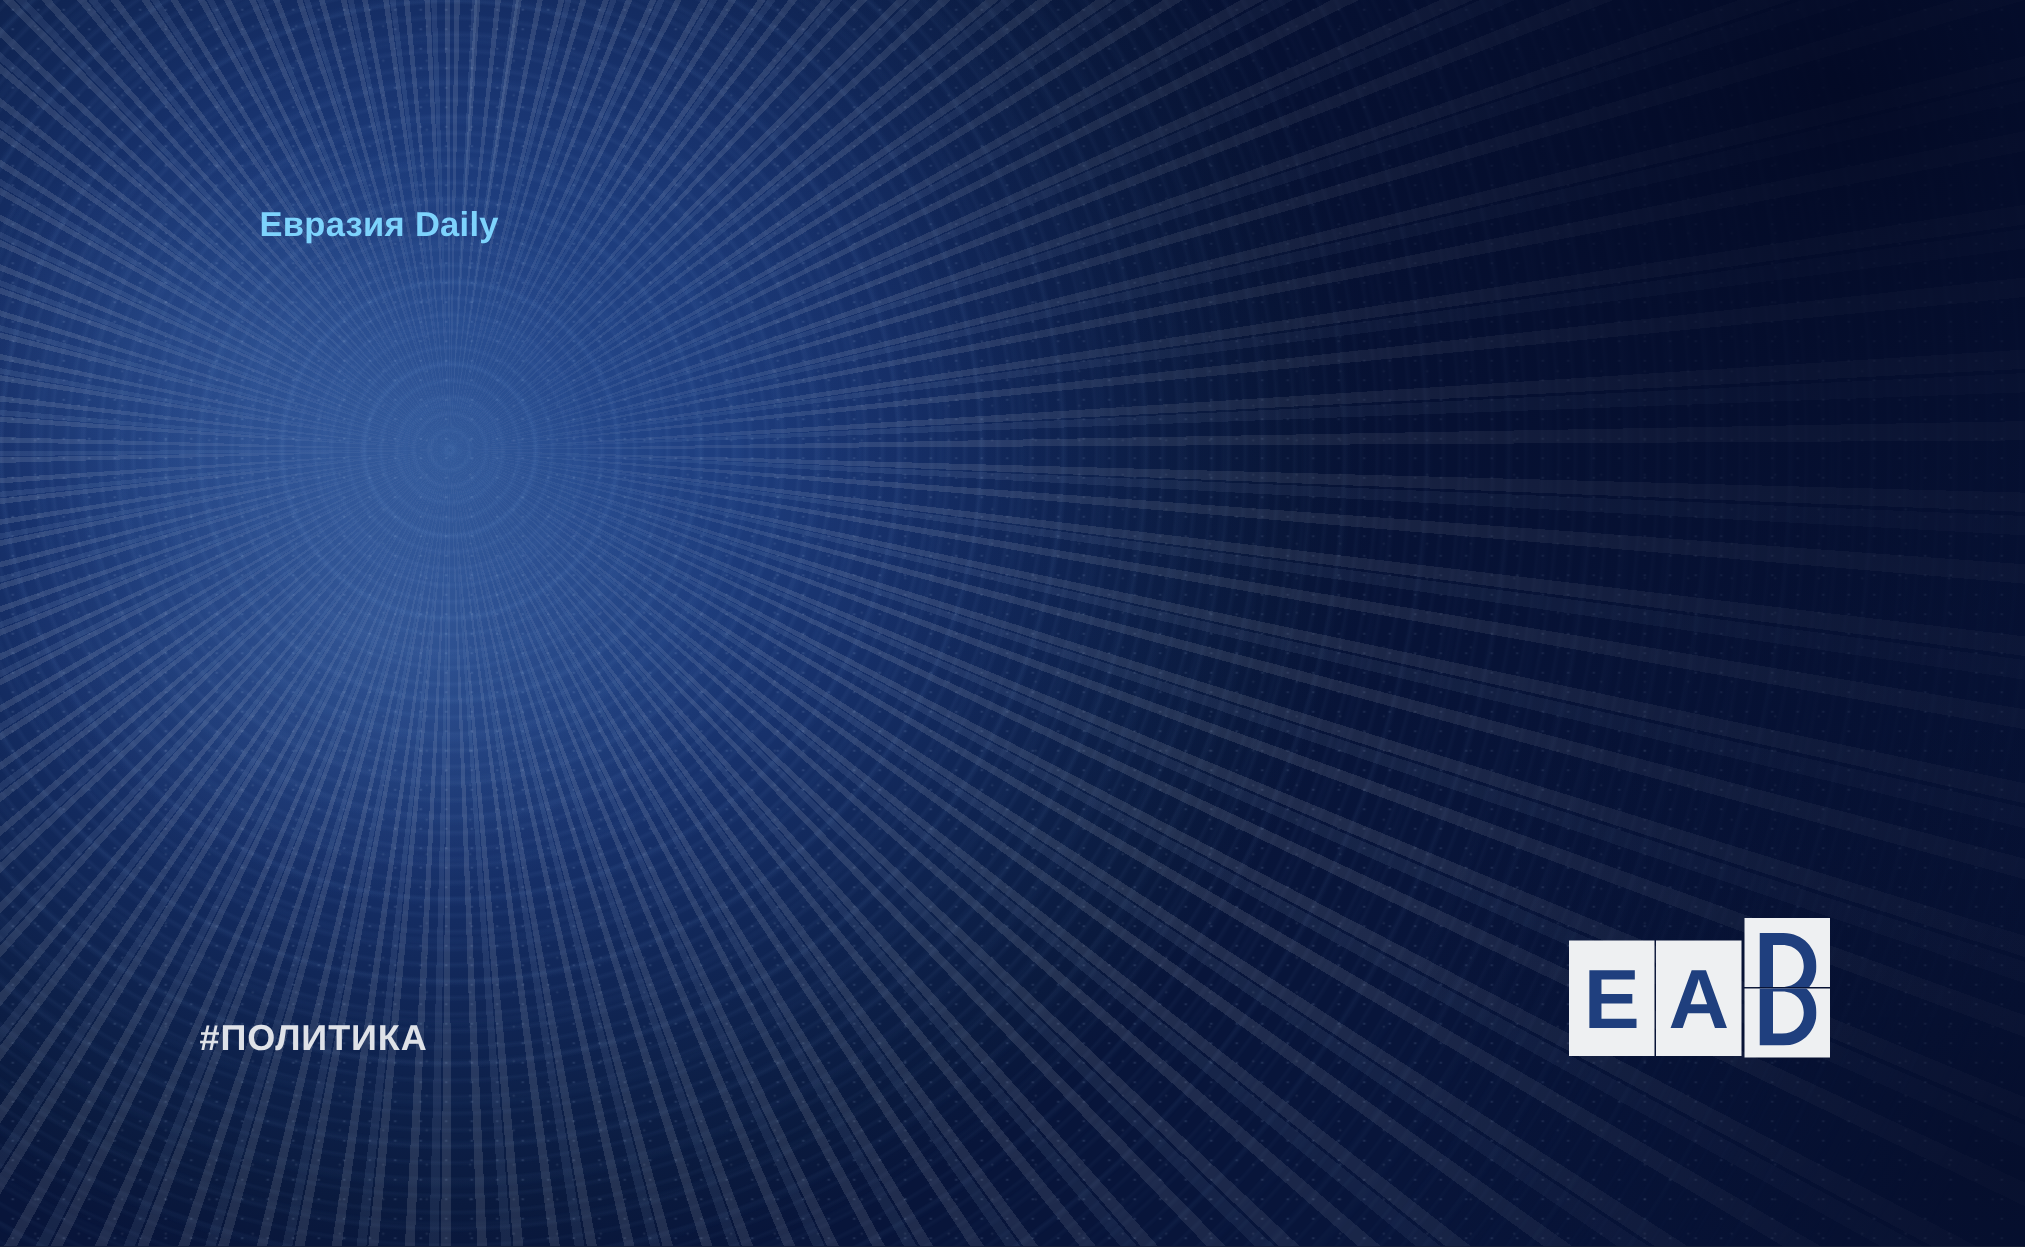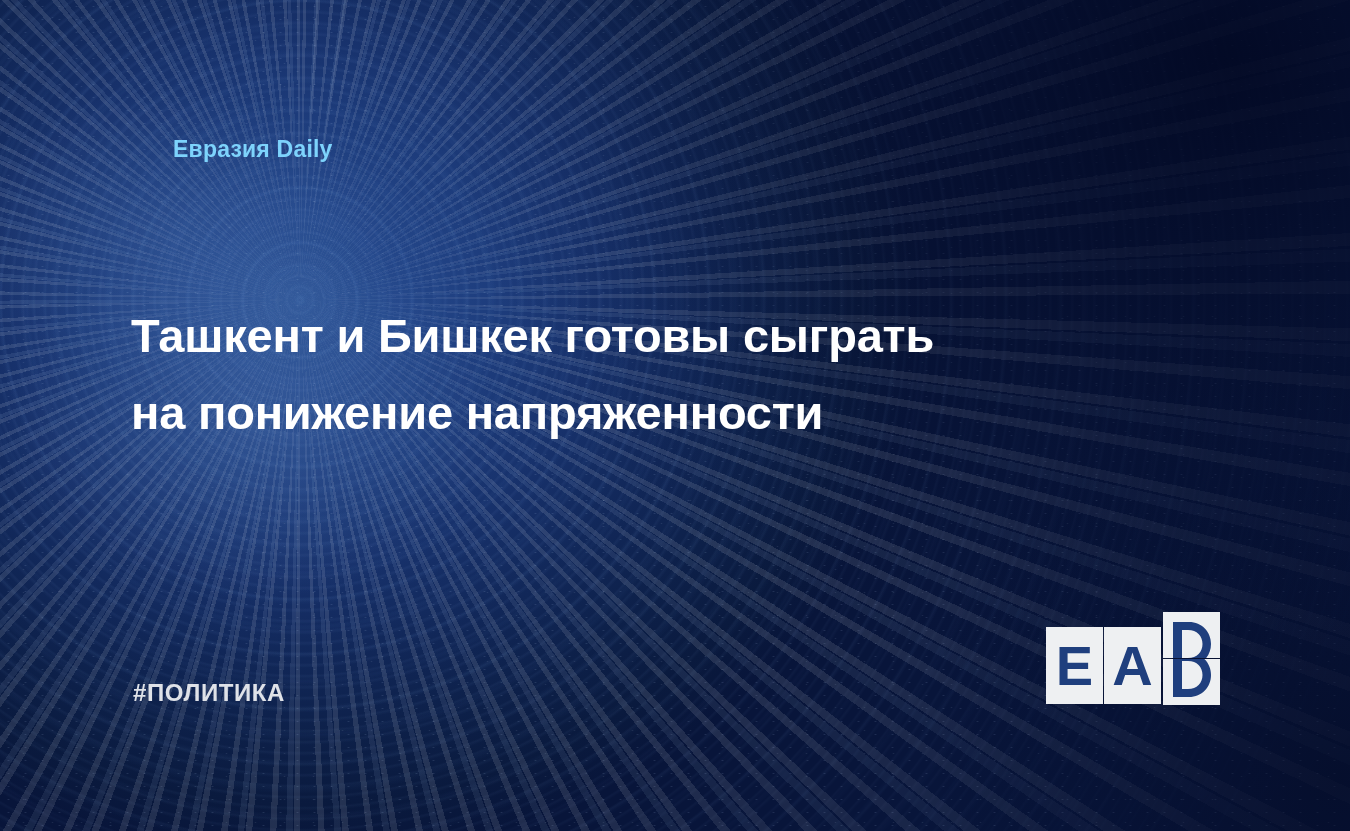--- a/index.html
+++ b/index.html
@@ -204,24 +204,20 @@
   <div class="bg-layer bg-arcs"></div>
   <div class="bg-layer bg-dashes"></div>
   <div class="bg-layer bg-speckle"></div>
   <div class="bg-layer bg-softglow"></div>
   <div class="bg-layer bg-vignette"></div>
 
   <div class="content">
 
     <div id="brand">Евразия Daily</div>
 
-    <h1 id="headline">
-      <span class="hl-line">Ташкент и Бишкек готовы сыграть</span>
-      <span class="hl-line">на понижение напряженности</span>
-    </h1>
 
     <div id="hashtag">#ПОЛИТИКА</div>
 
     <div id="logo">
 
       <div class="logo-tile">
         <span class="logo-letter">E</span>
       </div>
 
       <div class="logo-tile">

